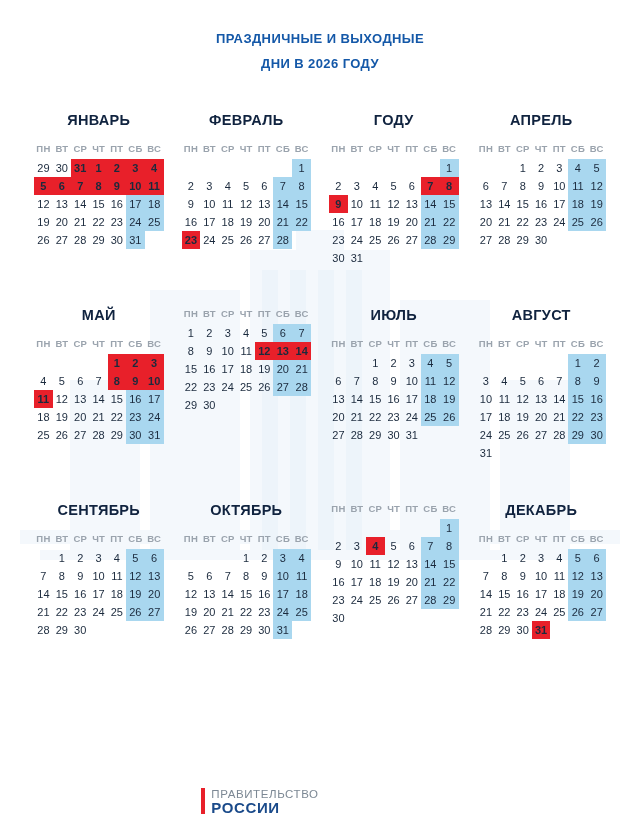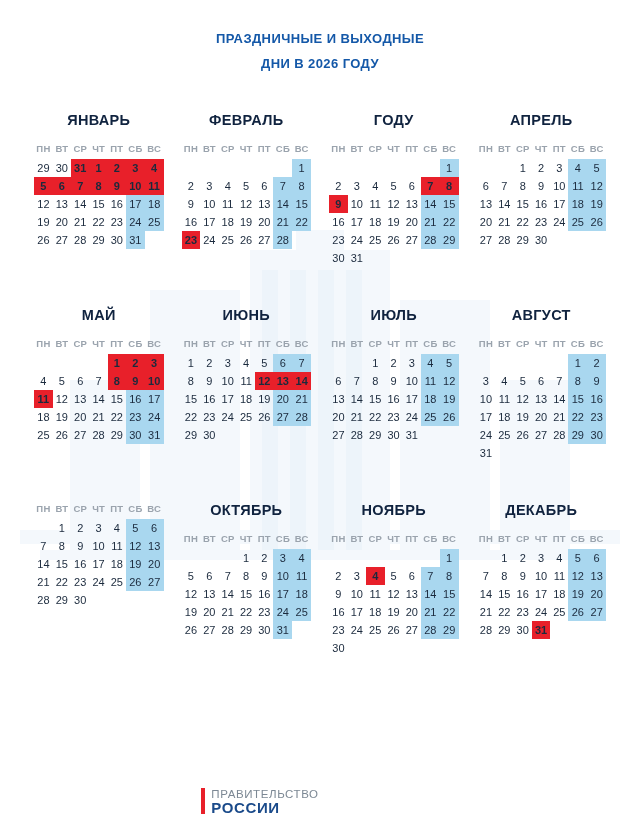--- a/index.html
+++ b/index.html
@@ -474,21 +474,20 @@
               <td>27</td>
               <td>28</td>
               <td>29</td>
               <td class="we">30</td>
               <td class="we">31</td>
             </tr>
           </tbody>
         </table>
       </div>
       <div class="month">
-        <div class="month-name">ИЮНЬ</div>
         <table class="cal">
           <thead>
             <tr>
               <th>ПН</th>
               <th>ВТ</th>
               <th>СР</th>
               <th>ЧТ</th>
               <th>ПТ</th>
               <th>СБ</th>
               <th>ВС</th>
@@ -672,20 +671,21 @@
               <td class="empty"></td>
               <td class="empty"></td>
               <td class="empty"></td>
               <td class="empty"></td>
               <td class="empty"></td>
             </tr>
           </tbody>
         </table>
       </div>
       <div class="month">
+        <div class="month-name">СЕНТЯБРЬ</div>
         <table class="cal">
           <thead>
             <tr>
               <th>ПН</th>
               <th>ВТ</th>
               <th>СР</th>
               <th>ЧТ</th>
               <th>ПТ</th>
               <th>СБ</th>
               <th>ВС</th>
@@ -797,21 +797,20 @@
               <td>28</td>
               <td>29</td>
               <td>30</td>
               <td class="we">31</td>
               <td class="empty"></td>
             </tr>
           </tbody>
         </table>
       </div>
       <div class="month">
-        <div class="month-name">НОЯБРЬ</div>
         <table class="cal">
           <thead>
             <tr>
               <th>ПН</th>
               <th>ВТ</th>
               <th>СР</th>
               <th>ЧТ</th>
               <th>ПТ</th>
               <th>СБ</th>
               <th>ВС</th>

